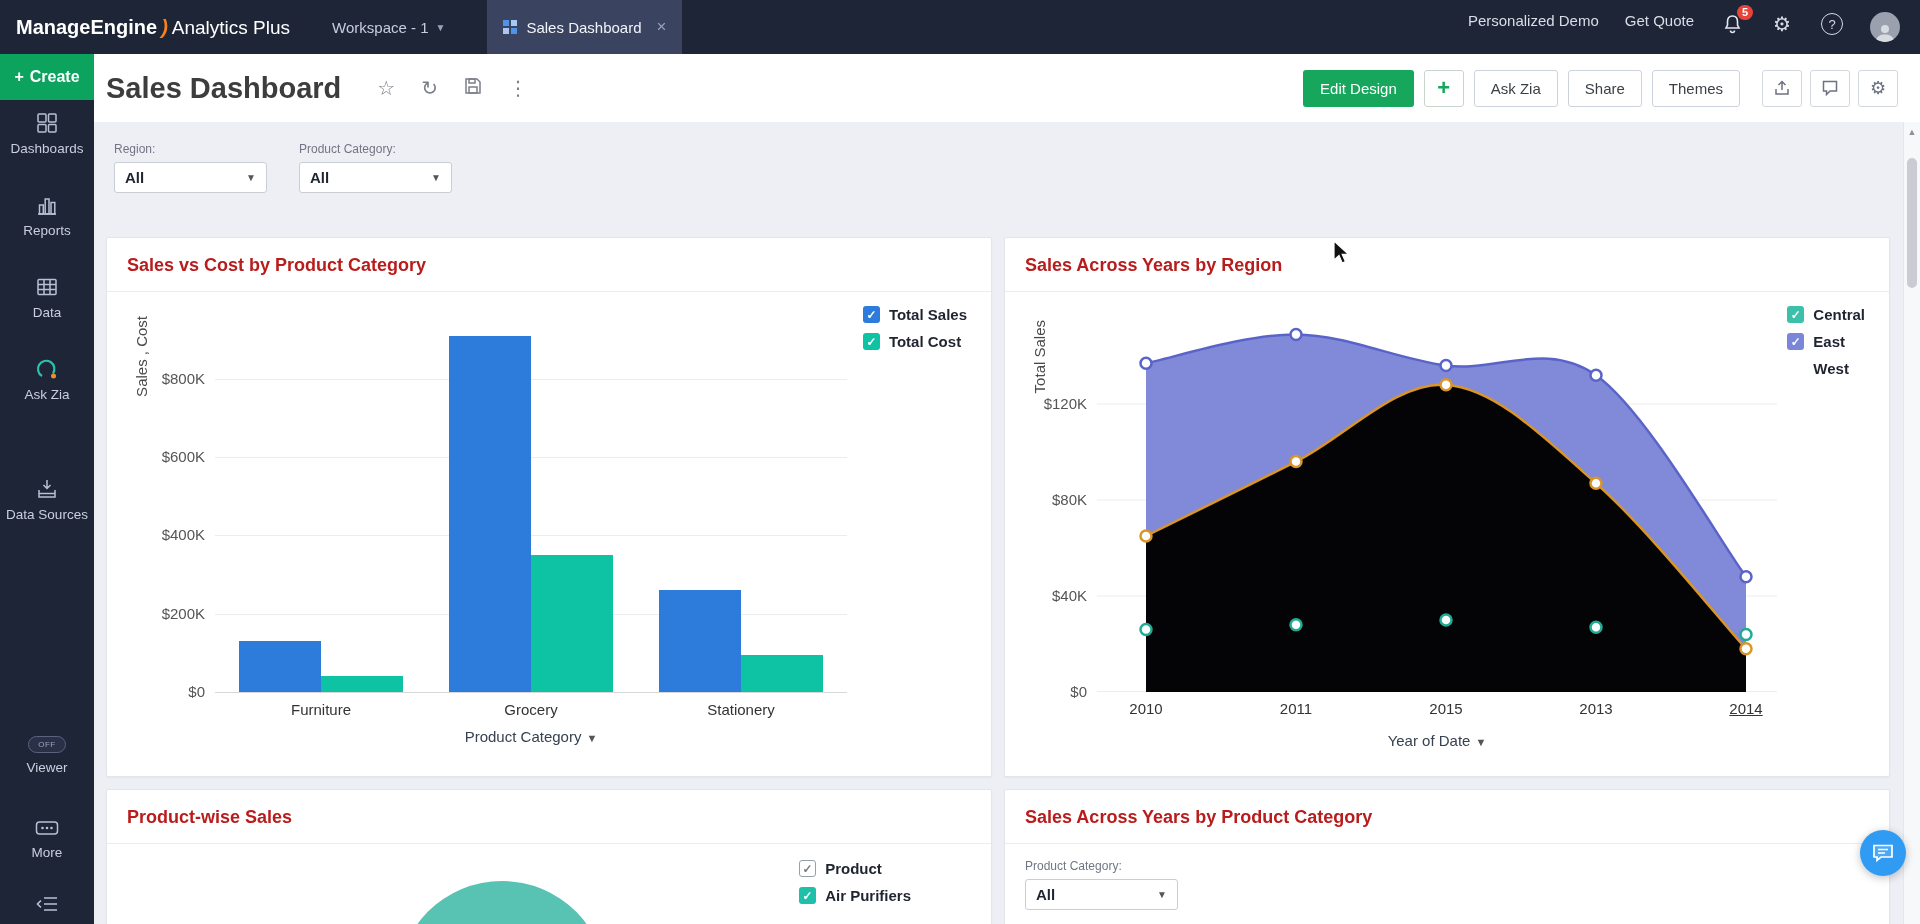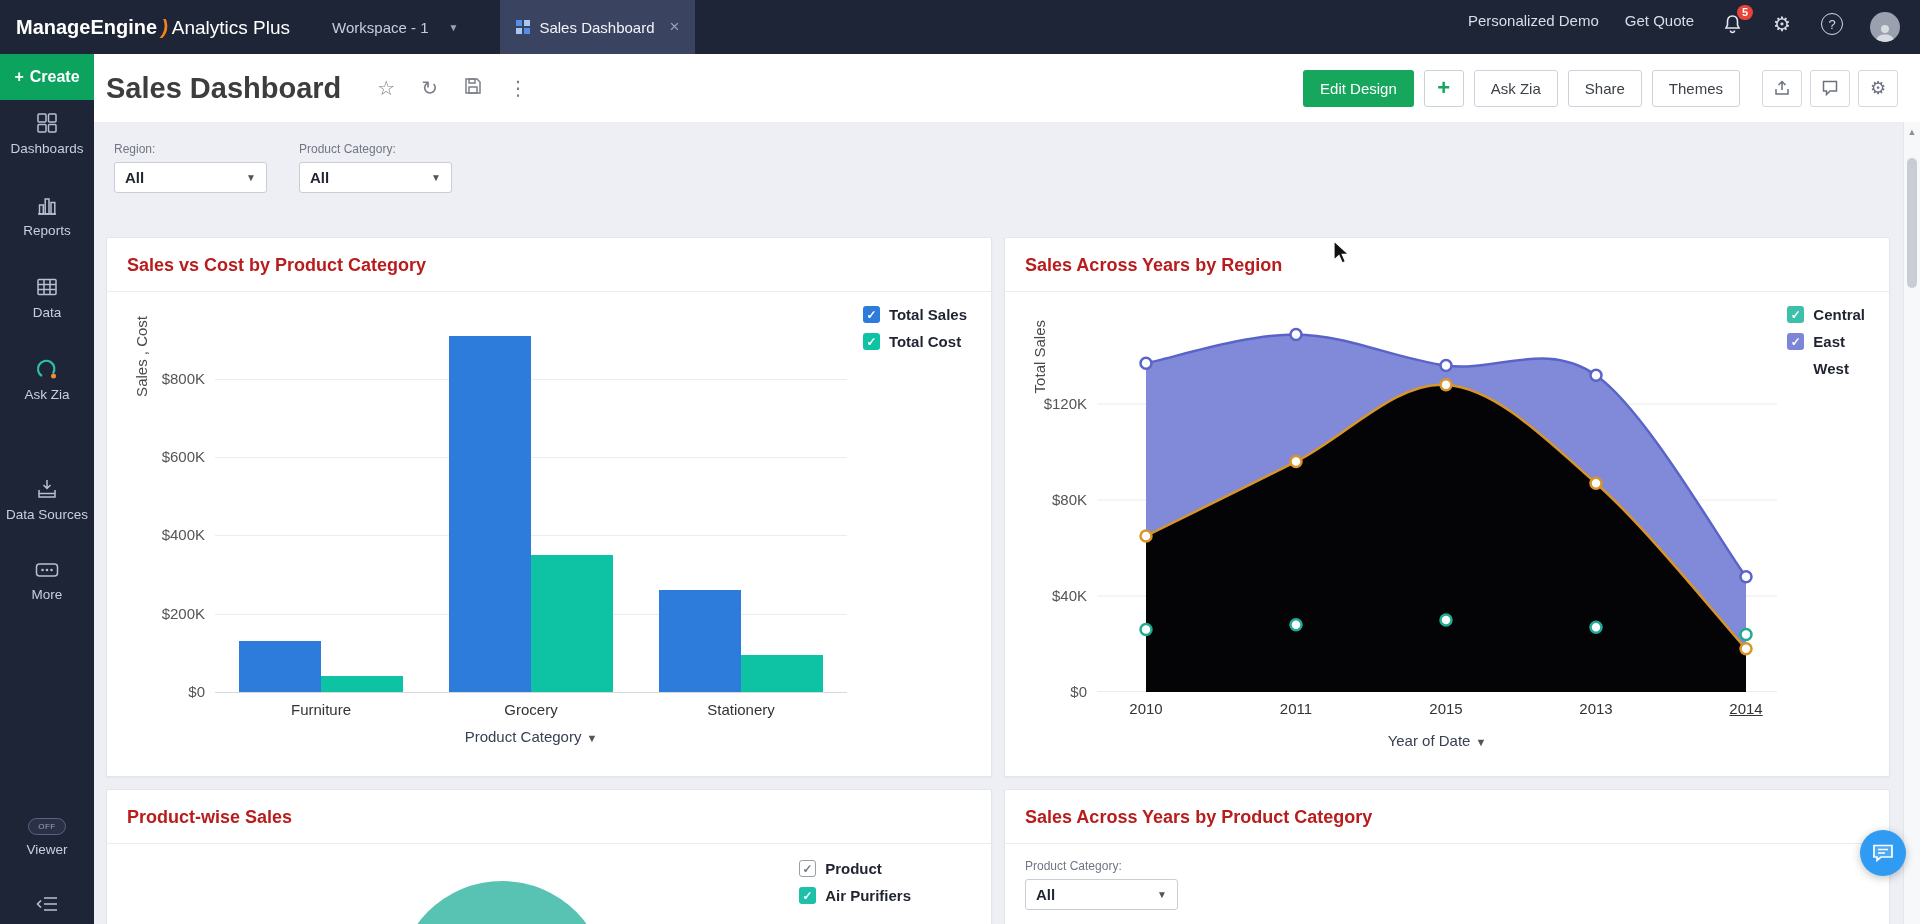--- a/index.html
+++ b/index.html
@@ -4,21 +4,21 @@
 <style>
   * { margin:0; padding:0; box-sizing:border-box; }
   html,body { width:1920px; height:924px; overflow:hidden; font-family:"Liberation Sans",sans-serif; background:#edeff4; }
 
   
   .topbar { position:fixed; top:0; left:0; right:0; height:54px; background:#1e2536; display:flex; align-items:center; z-index:40; color:#fff; padding-left:16px; }
   .brand { display:flex; align-items:baseline; gap:4px; white-space:nowrap; }
   .brand-primary { font-size:20px; font-weight:bold; color:#fff; }
   .brand-mark { color:#f5821f; font-weight:bold; font-size:20px; font-style:italic; }
   .brand-secondary { font-size:19px; font-weight:normal; color:#fff; }
-  .workspace { margin-left:42px; color:#c7cde0; font-size:15px; display:flex; align-items:center; gap:20px; cursor:pointer; }
+  .workspace { margin-left:42px; color:#c7cde0; font-size:15px; display:flex; align-items:center; gap:7px; cursor:pointer; }
   .caret { font-size:10px; color:#9aa2ba; }
   .tb-tab { margin-left:42px; height:54px; background:#3a4360; display:flex; align-items:center; gap:9px; padding:0 16px; font-size:15px; color:#f2f4f9; cursor:pointer; }
   .tab-close { color:#9aa2ba; font-size:17px; margin-left:6px; }
   .tb-spacer { flex:1; }
   .tb-right { display:flex; align-items:flex-start; gap:26px; padding-right:20px; }
   .tb-link { color:#d9dde8; font-size:15px; cursor:pointer; }
   .tb-icon { position:relative; width:24px; height:24px; display:flex; align-items:center; justify-content:center; cursor:pointer; }
   .badge { position:absolute; top:-7px; right:-9px; background:#e8443a; color:#fff; border-radius:9px; font-size:11px; line-height:15px; padding:0 5px; font-weight:bold; }
   .help-circle { width:22px; height:22px; border:1.6px solid #d6dae6; border-radius:50%; color:#d6dae6; font-size:13px; display:flex; align-items:center; justify-content:center; }
   .avatar { width:30px; height:30px; border-radius:50%; background:#9aa0ad; display:flex; align-items:flex-end; justify-content:center; overflow:hidden; }
@@ -206,33 +206,33 @@
 
   <div class="side-item side-gap">
     <svg width="22" height="22" viewBox="0 0 22 22" fill="none" stroke="#b9c0d4" stroke-width="1.5">
       <path d="M11 2 L11 10 M7.5 7 L11 10.5 L14.5 7"></path>
       <path d="M3 12 L3 19 L19 19 L19 12"></path>
         <path d="M3 15.5 L19 15.5"></path>
     </svg>
     <span>Data Sources</span>
   </div>
 
+  <div class="side-item viewer-item">
+    <span class="toggle-pill">OFF</span>
+    <span>Viewer</span>
+  </div>
+
   <div class="side-item">
     <svg width="24" height="20" viewBox="0 0 24 20" fill="none">
       <rect x="1.5" y="4" width="21" height="12" rx="3" stroke="#b9c0d4" stroke-width="1.5"></rect>
       <circle cx="7.5" cy="10" r="1.3" fill="#b9c0d4"></circle>
         <circle cx="12" cy="10" r="1.3" fill="#b9c0d4"></circle>
         <circle cx="16.5" cy="10" r="1.3" fill="#b9c0d4"></circle>
     </svg>
     <span>More</span>
-  </div>
-
-  <div class="side-item viewer-item">
-    <span class="toggle-pill">OFF</span>
-    <span>Viewer</span>
   </div>
 
   <div class="collapse-row">
     <svg width="22" height="16" viewBox="0 0 22 16" fill="none" stroke="#b9c0d4" stroke-width="1.6">
       <path d="M8 2 L21 2 M8 8 L21 8 M8 14 L21 14"></path>
         <path d="M5 4.5 L1.5 8 L5 11.5"></path>
     </svg>
   </div>
 </aside>
 

